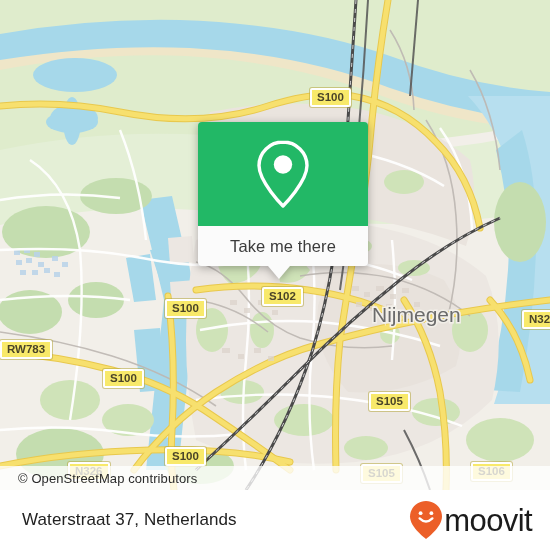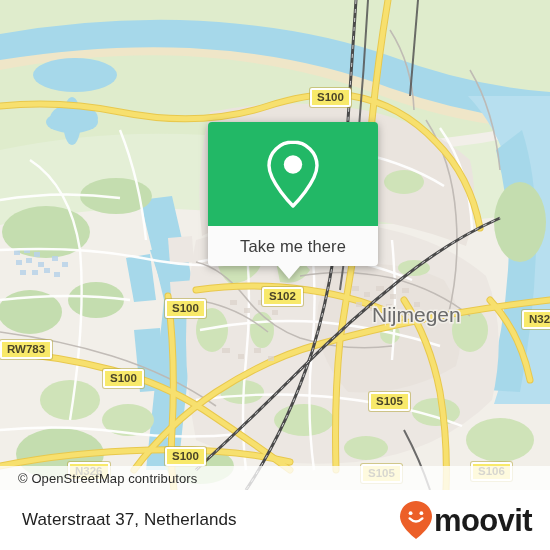--- a/index.html
+++ b/index.html
@@ -48,21 +48,21 @@
     font-size: 13px;
     color: #2b2b2b;
     padding-left: 8px;
     letter-spacing: 0.1px;
     white-space: nowrap;
   }
 
   
   #callout {
     position: absolute;
-    left: 208px;
+    left: 198px;
     top: 122px;
     width: 162px;
     z-index: 40;
     filter: drop-shadow(0 2px 4px rgba(0,0,0,0.30));
   }
   #callout-top {
     width: 170px;
     height: 104px;
     background: #22b866;
     border-radius: 4px 4px 0 0;
@@ -120,21 +120,21 @@
     color: #222222;
     letter-spacing: 0.1px;
     white-space: nowrap;
   }
   #brand { display: flex; align-items: center; gap: 1px; }
   #brand-text {
     font-size: 31px;
     color: #1b1b1b;
     letter-spacing: -0.6px;
     line-height: 1;
-    font-weight: 700;
+    font-weight: 400;
   }
 </style>
 </head>
 <body>
 
 <div id="app">
 
   <div id="map-area">
     <svg id="map-svg" width="550" height="490" viewBox="0 0 550 490">
       <defs>

